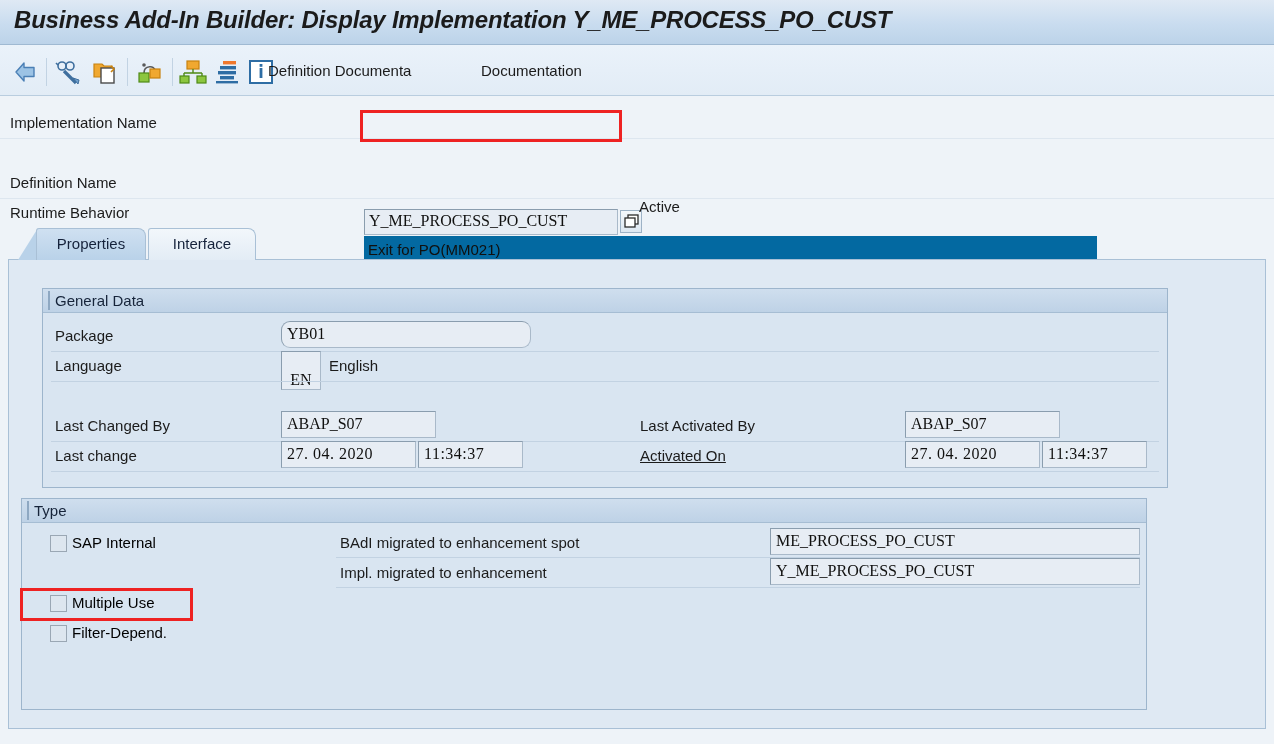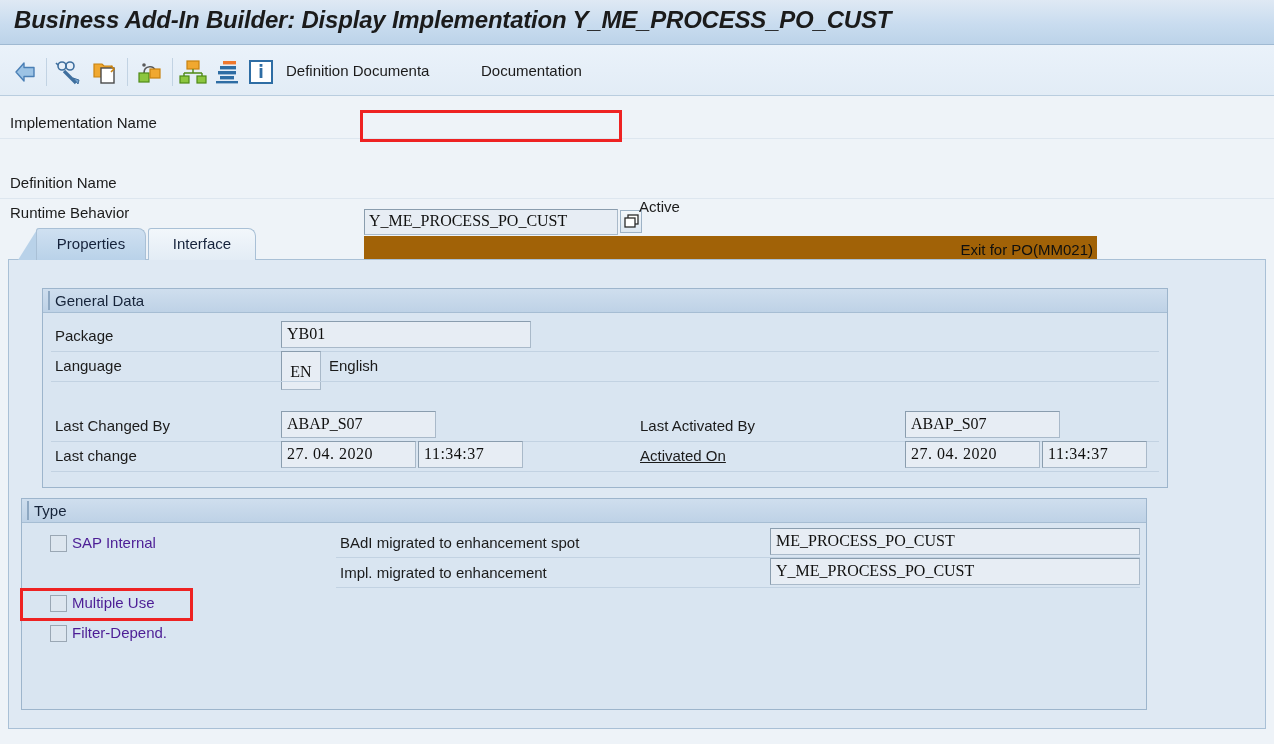--- a/index.html
+++ b/index.html
@@ -85,22 +85,21 @@
     white-space: nowrap;
     overflow: hidden;
     line-height: 20px;
   }
   .fld.sans {
     font-family: "Liberation Sans", sans-serif;
     font-size: 15px;
   }
   .fld.flat {
     border: none;
-    background: #a16207;
-    text-align: right;
+    background: #0369a1;
   }
   .fld.blue { color: #2a6fb0; }
 
   .redbox {
     position: absolute;
     border: 3px solid #ee2222;
     box-sizing: border-box;
     pointer-events: none;
   }
 
@@ -184,21 +183,21 @@
     position: absolute; left: 5px; top: 2px;
     width: 2px; height: 19px;
     background: #8ea8c2;
   }
 
   .flabel {
     position: absolute;
     font-size: 15px; color: #1b1b1b;
     white-space: nowrap;
   }
-  .flabel.dim { color: #4c1d95; }
+  .flabel.dim { color: #000000; }
 
   .underline {
     position: absolute;
     height: 1px;
     background: #c2d2e2;
   }
 
   .cbox {
     position: absolute;
     width: 17px; height: 17px;
@@ -297,21 +296,21 @@
   </div>
 
   <div class="tb-icon" style="left:246px;">
     <svg width="30" height="30" viewBox="0 0 30 30">
       <rect x="4" y="4" width="22" height="22" fill="#ffffff" stroke="#2e6da4" stroke-width="2"></rect>
       <rect x="13.6" y="11" width="2.8" height="10" fill="#2e6da4"></rect>
       <rect x="13.6" y="7" width="2.8" height="2.8" fill="#2e6da4"></rect>
     </svg>
   </div>
 
-  <div class="tb-text" style="left:286px;">Definition Documenta</div>
+  <div class="tb-text" style="left:268px;">Definition Documenta</div>
   <div class="tb-text" style="left:481px;">Documentation</div>
 
   <div class="hdr">
 
     <div class="hdr-row" style="top:13px;">
       <div class="hdr-label">Implementation Name</div>
     </div>
     <div class="fld" style="left:364px; top:113px; width:254px; height:26px;">Y_ME_PROCESS_PO_CUST</div>
     <div class="pickbtn" style="left:620px; top:114px;">
       <svg width="16" height="16" viewBox="0 0 16 16">
@@ -348,25 +347,25 @@
 
   <div class="content">
 
     <div class="panel" style="left:12px; top:28px; width:1126px; height:200px;margin-left:21px;">
       <div class="panel-head">
         <div class="tick"></div>
         <div class="cap">General Data</div>
       </div>
 
       <div class="flabel" style="left:12px; top:38px;">Package</div>
-      <div class="ifield" style="left:238px; top:32px; width:250px; height:27px;">YB01</div>
+      <div class="ifield" style="left:238px; top:32px; width:250px; height:27px;border-radius:9px;">YB01</div>
       <div class="underline" style="left:8px; top:62px; width:1108px;"></div>
 
       <div class="flabel" style="left:12px; top:68px;">Language</div>
-      <div class="ifield" style="left:238px; top:62px; width:40px; height:39px; text-align:center; padding:9px 2px;">EN</div>
+      <div class="ifield" style="left:238px; top:62px; width:40px; height:39px; text-align:center; padding:17px 2px;">EN</div>
       <div class="flabel" style="left:286px; top:68px;">English</div>
       <div class="underline" style="left:8px; top:92px; width:1108px;"></div>
 
       <div class="flabel" style="left:12px; top:128px;">Last Changed By</div>
       <div class="ifield" style="left:238px; top:122px; width:155px; height:27px;">ABAP_S07</div>
 
       <div class="flabel" style="left:597px; top:128px;">Last Activated By</div>
       <div class="ifield" style="left:862px; top:122px; width:155px; height:27px;">ABAP_S07</div>
       <div class="underline" style="left:8px; top:152px; width:1108px;"></div>
 

